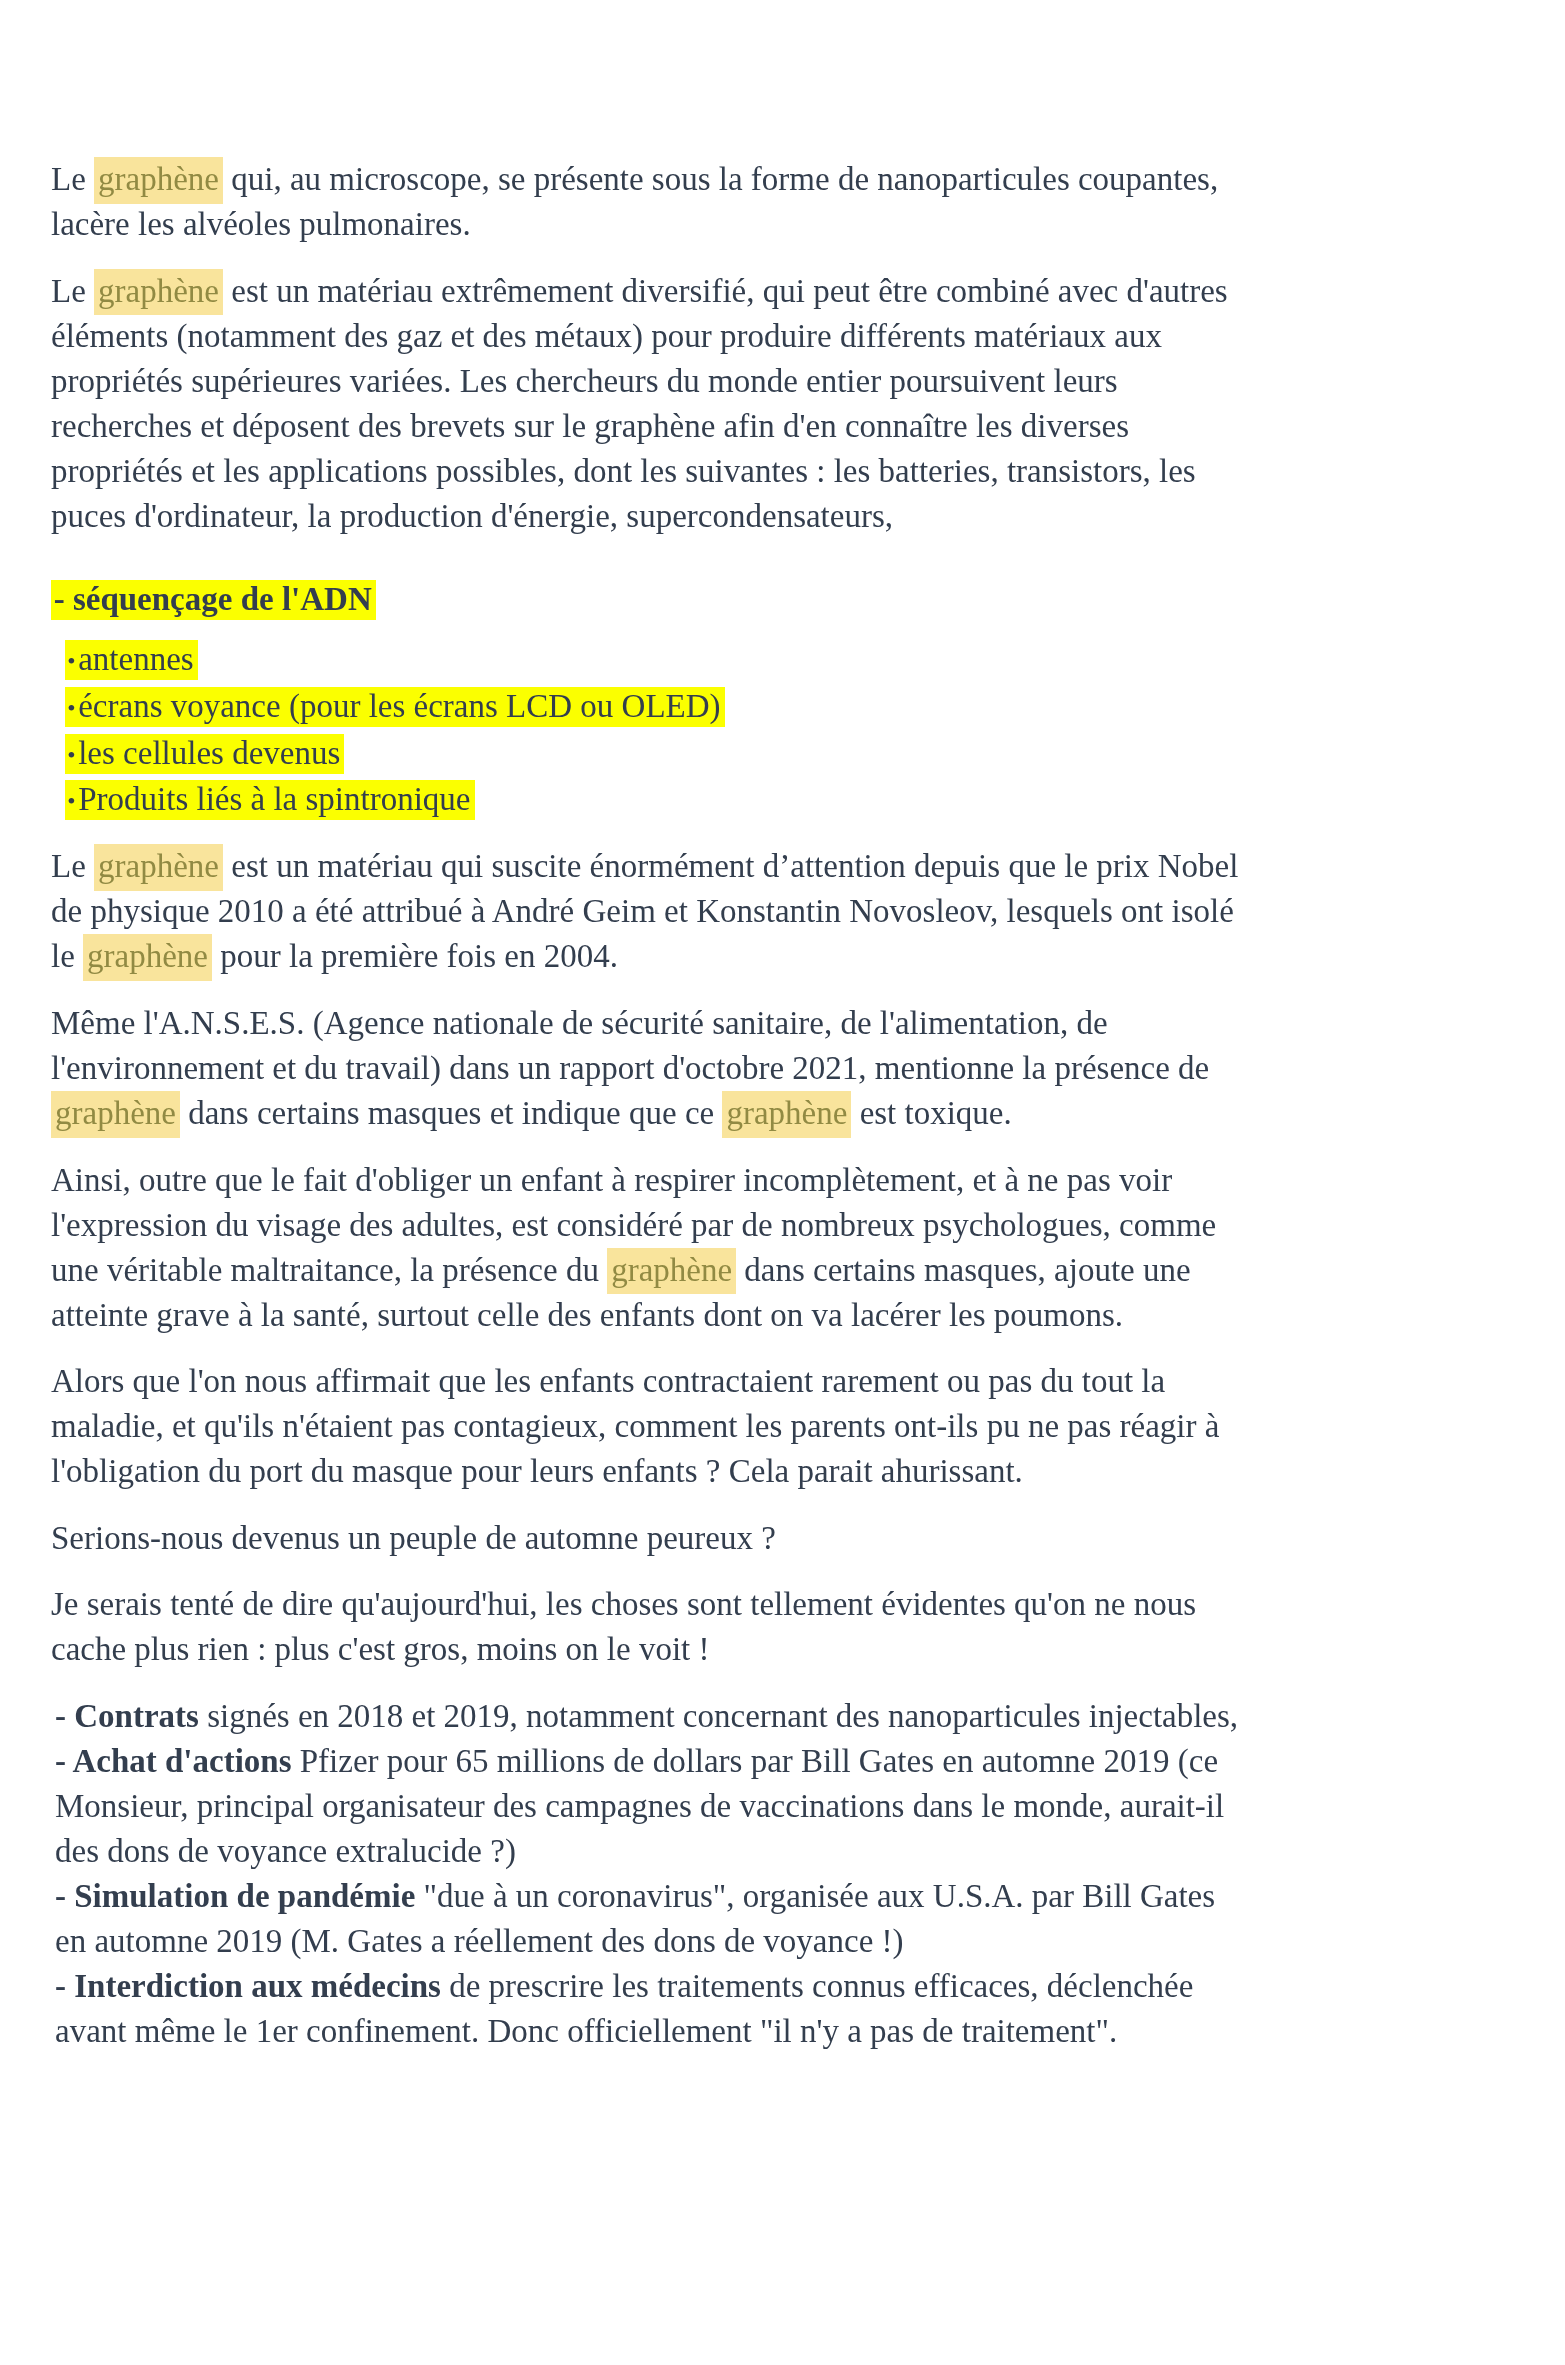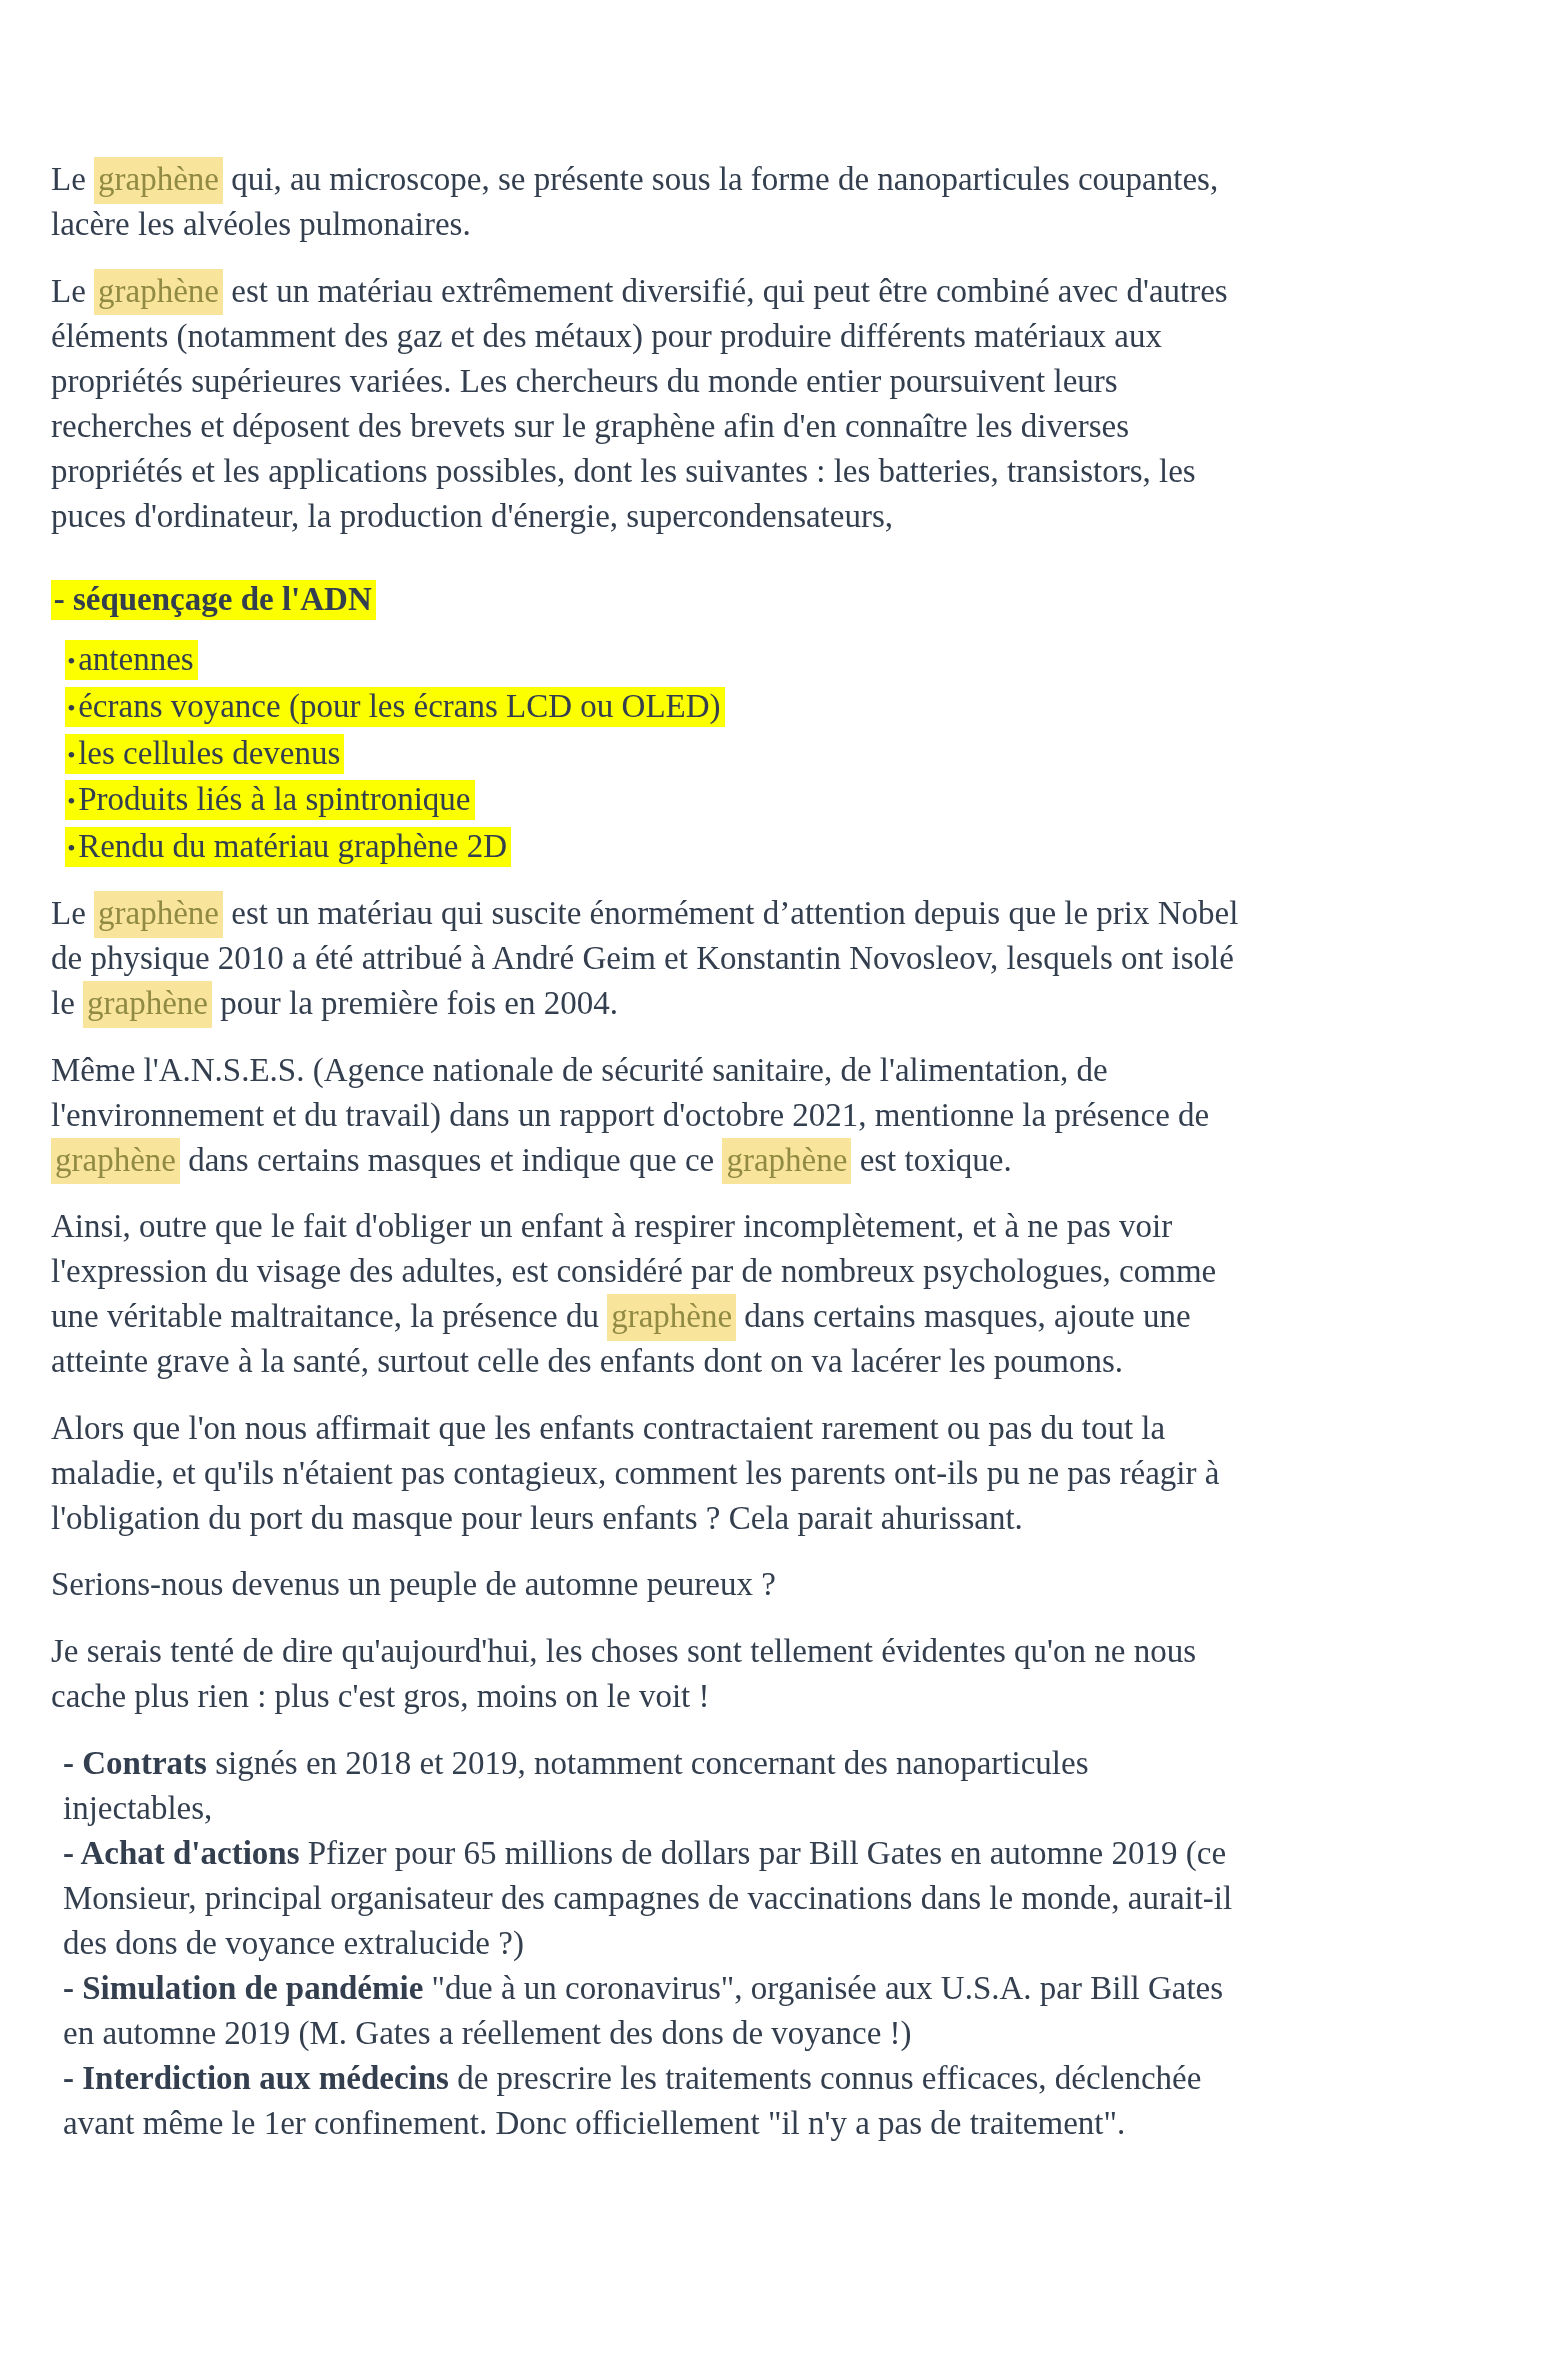--- a/index.html
+++ b/index.html
@@ -12,21 +12,21 @@
     width: 1442px;
     min-height: 2366px;
     background: var(--page-bg, #ffffff);
     padding: 157px 190px 81px 51px;
     font-family: "Liberation Serif", "DejaVu Serif", serif;
     font-size: 33px;
     line-height: 45px;
     color: var(--text-color, #333e4e);
   }
   .para { margin: 0 0 21.6px 0; }
-  .para.lines { margin: 12px; }
+  .para.lines { margin: 4px; }
   .heading { margin: 39px 0 15px 0; font-weight: bold; }
   .bold { font-weight: bold; }
   .hl {
     box-decoration-break: clone;
     -webkit-box-decoration-break: clone;
   }
   .hl-soft {
     background: var(--hl-soft-bg, #f9e49c);
     color: var(--hl-soft-text, #918a43);
     padding: 4px 4px 6.7px 4px;
@@ -45,21 +45,20 @@
 <div class="page">
   <div id="doc-content">
       <p class="para"><span class="run">Le </span><span class="hl hl-soft">graphène</span><span class="run"> qui, au microscope, se présente sous la forme de nanoparticules coupantes, lacère les alvéoles pulmonaires.</span></p>
       <p class="para"><span class="run">Le </span><span class="hl hl-soft">graphène</span><span class="run"> est un matériau extrêmement diversifié, qui peut être combiné avec d'autres éléments (notamment des gaz et des métaux) pour produire différents matériaux aux propriétés supérieures variées. Les chercheurs du monde entier poursuivent leurs recherches et déposent des brevets sur le graphène afin d'en connaître les diverses propriétés et les applications possibles, dont les suivantes : les batteries, transistors, les puces d'ordinateur, la production d'énergie, supercondensateurs,</span></p>
       <p class="para heading"><span class="hl hl-bright">- séquençage de l'ADN</span></p>
       <div class="blist">
         <div class="bitem"><span class="hl hl-bright"><span class="bullet">•</span><span>antennes</span></span></div>
         <div class="bitem"><span class="hl hl-bright"><span class="bullet">•</span><span>écrans voyance (pour les écrans LCD ou OLED)</span></span></div>
         <div class="bitem"><span class="hl hl-bright"><span class="bullet">•</span><span>les cellules devenus</span></span></div>
         <div class="bitem"><span class="hl hl-bright"><span class="bullet">•</span><span>Produits liés à la spintronique</span></span></div>
-        <div class="bitem"><span class="hl hl-bright"><span class="bullet">•</span><span>Rendu du matériau graphène 2D</span></span></div>
       </div>
       <p class="para"><span class="run">Le </span><span class="hl hl-soft">graphène</span><span class="run"> est un matériau qui suscite énormément d’attention depuis que le prix Nobel de physique 2010 a été attribué à André Geim et Konstantin Novosleov, lesquels ont isolé le </span><span class="hl hl-soft">graphène</span><span class="run"> pour la première fois en 2004.</span></p>
       <p class="para"><span class="run">Même l'A.N.S.E.S. (Agence nationale de sécurité sanitaire, de l'alimentation, de l'environnement et du travail) dans un rapport d'octobre 2021, mentionne la présence de </span><span class="hl hl-soft">graphène</span><span class="run"> dans certains masques et indique que ce </span><span class="hl hl-soft">graphène</span><span class="run"> est toxique.</span></p>
       <p class="para"><span class="run">Ainsi, outre que le fait d'obliger un enfant à respirer incomplètement, et à ne pas voir l'expression du visage des adultes, est considéré par de nombreux psychologues, comme une véritable maltraitance, la présence du </span><span class="hl hl-soft">graphène</span><span class="run"> dans certains masques, ajoute une atteinte grave à la santé, surtout celle des enfants dont on va lacérer les poumons.</span></p>
       <p class="para"><span class="run">Alors que l'on nous affirmait que les enfants contractaient rarement ou pas du tout la maladie, et qu'ils n'étaient pas contagieux, comment les parents ont-ils pu ne pas réagir à l'obligation du port du masque pour leurs enfants ? Cela parait ahurissant.</span></p>
       <p class="para"><span class="run">Serions-nous devenus un peuple de automne peureux ?</span></p>
       <p class="para"><span class="run">Je serais tenté de dire qu'aujourd'hui, les choses sont tellement évidentes qu'on ne nous cache plus rien : plus c'est gros, moins on le voit !</span></p>
       <p class="para lines"><span class="run bold">- Contrats</span><span class="run"> signés en 2018 et 2019, notamment concernant des nanoparticules injectables,</span><br><span class="run bold">- Achat d'actions</span><span class="run"> Pfizer pour 65 millions de dollars par Bill Gates en automne 2019 (ce Monsieur, principal organisateur des campagnes de vaccinations dans le monde, aurait-il des dons de voyance extralucide ?)</span><br><span class="run bold">- Simulation de pandémie</span><span class="run"> "due à un coronavirus", organisée aux U.S.A. par Bill Gates en automne 2019 (M. Gates a réellement des dons de voyance !)</span><br><span class="run bold">- Interdiction aux médecins</span><span class="run"> de prescrire les traitements connus efficaces, déclenchée avant même le 1er confinement. Donc officiellement "il n'y a pas de traitement".</span></p>
     </div>
 </div>

